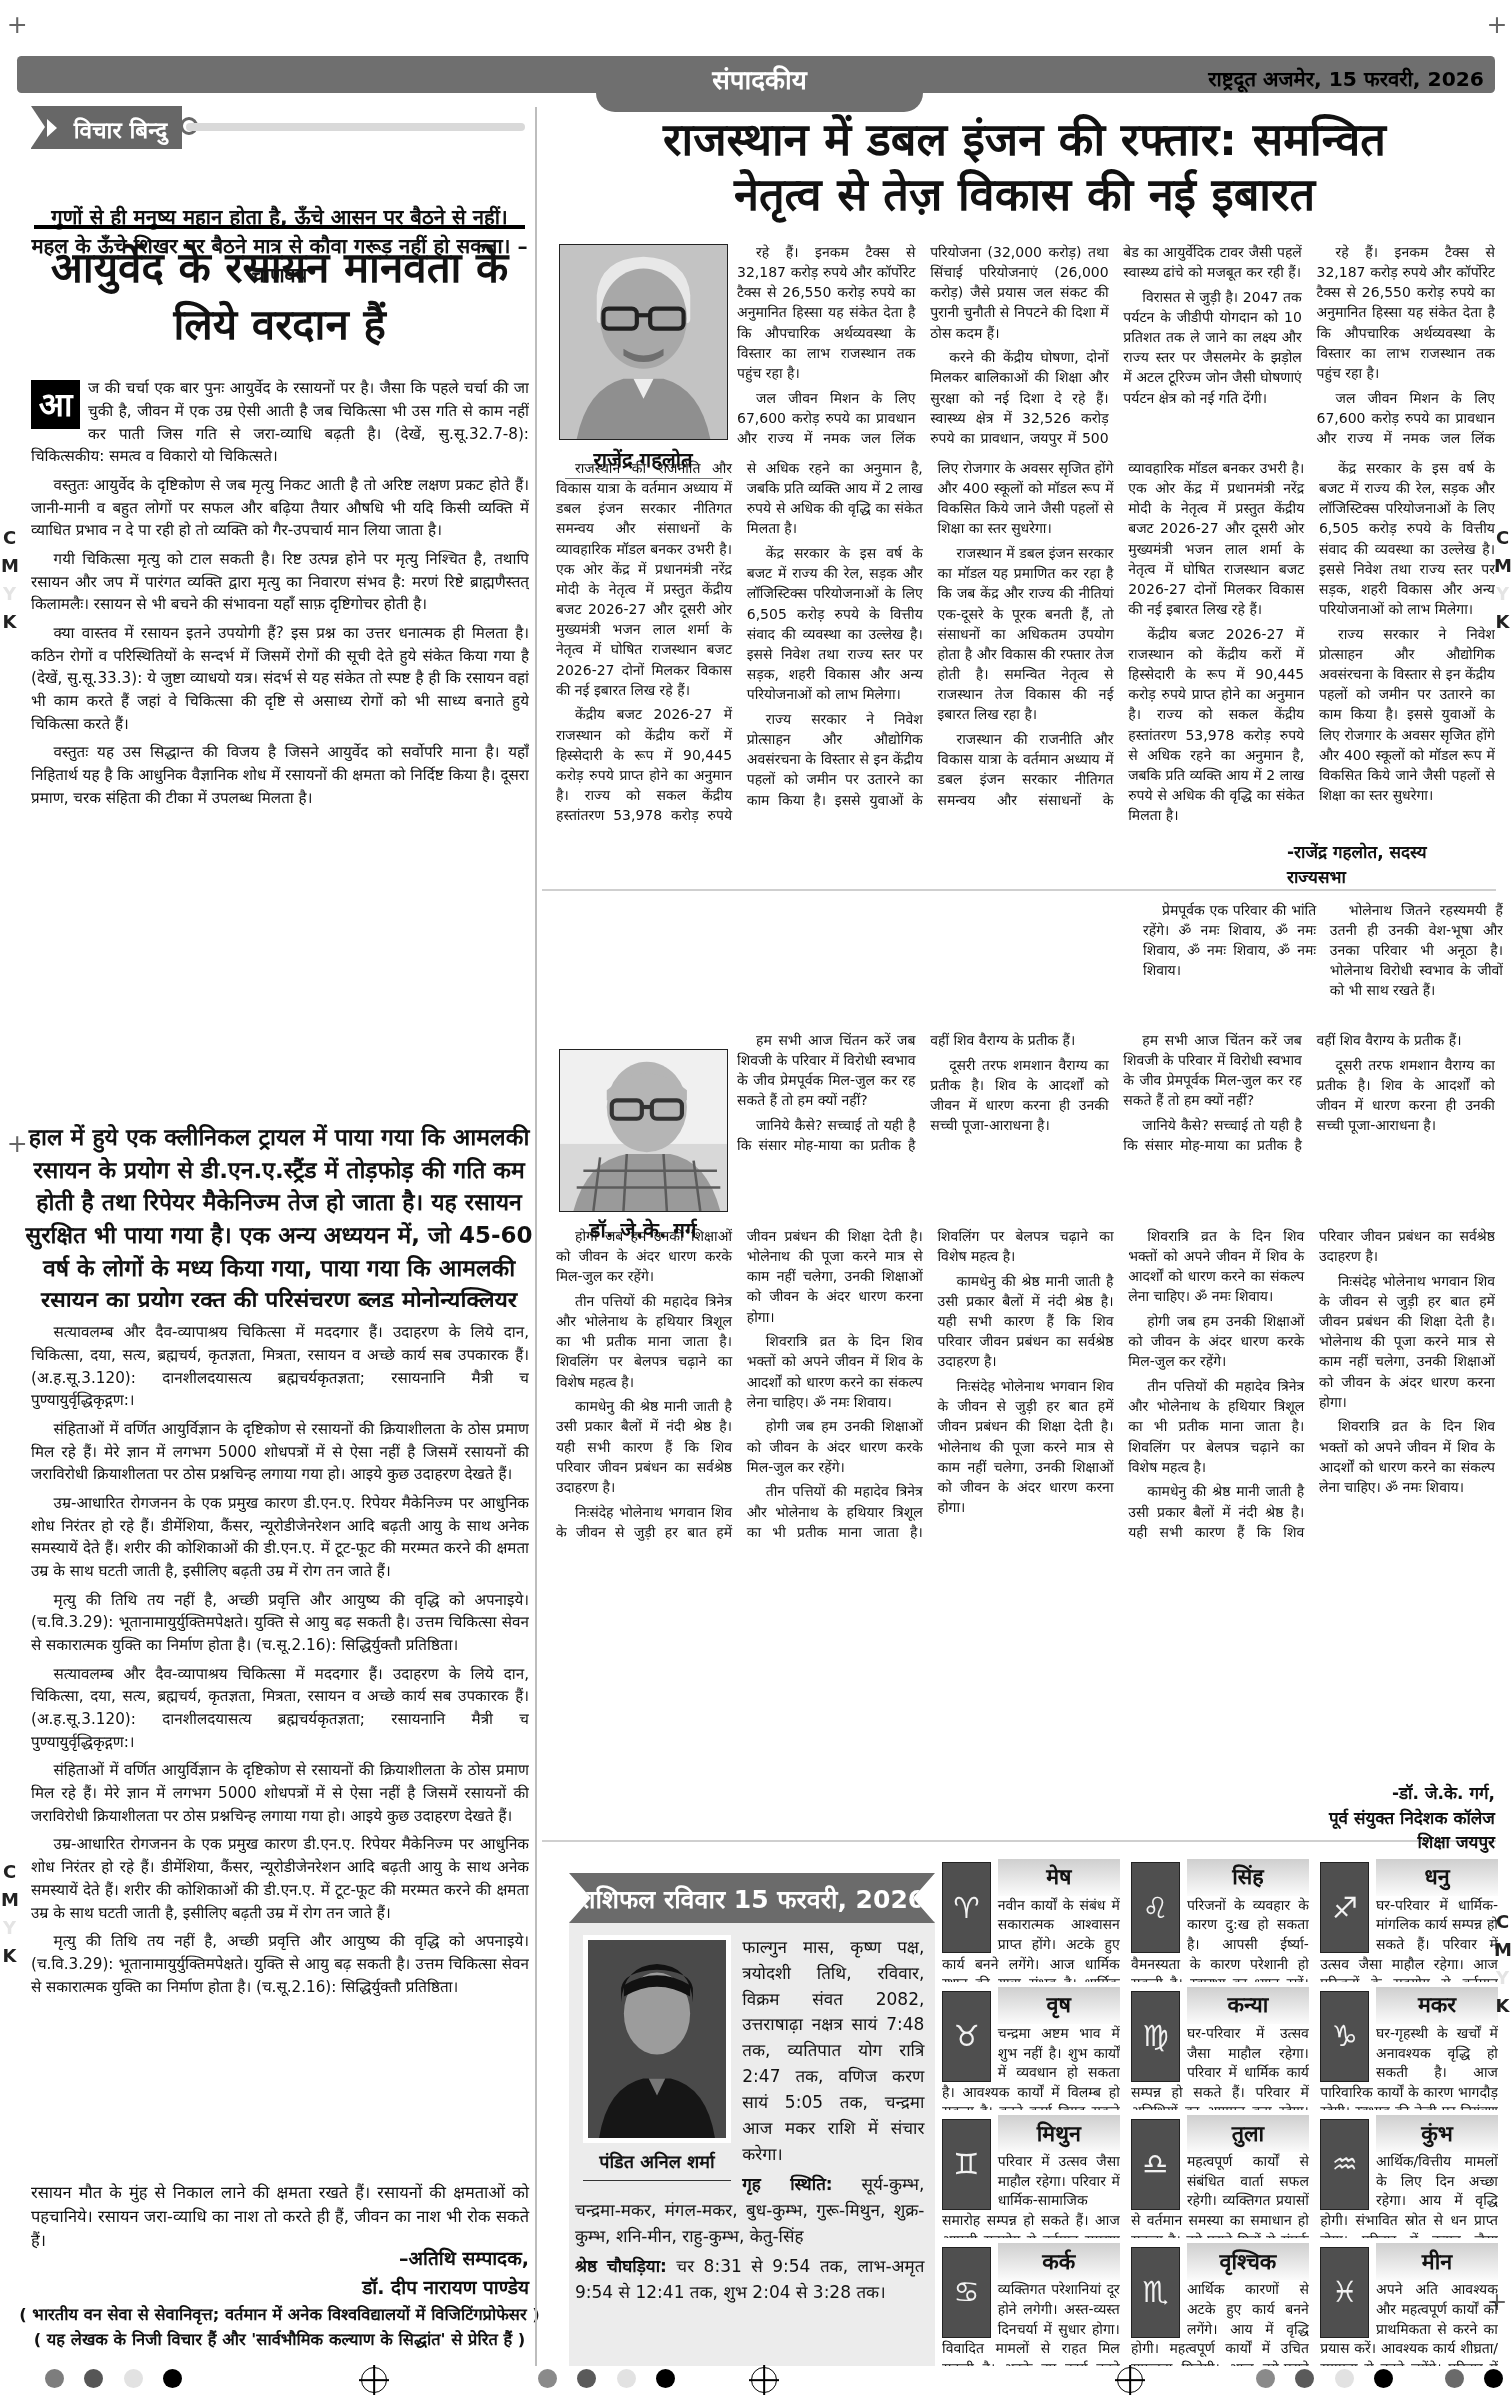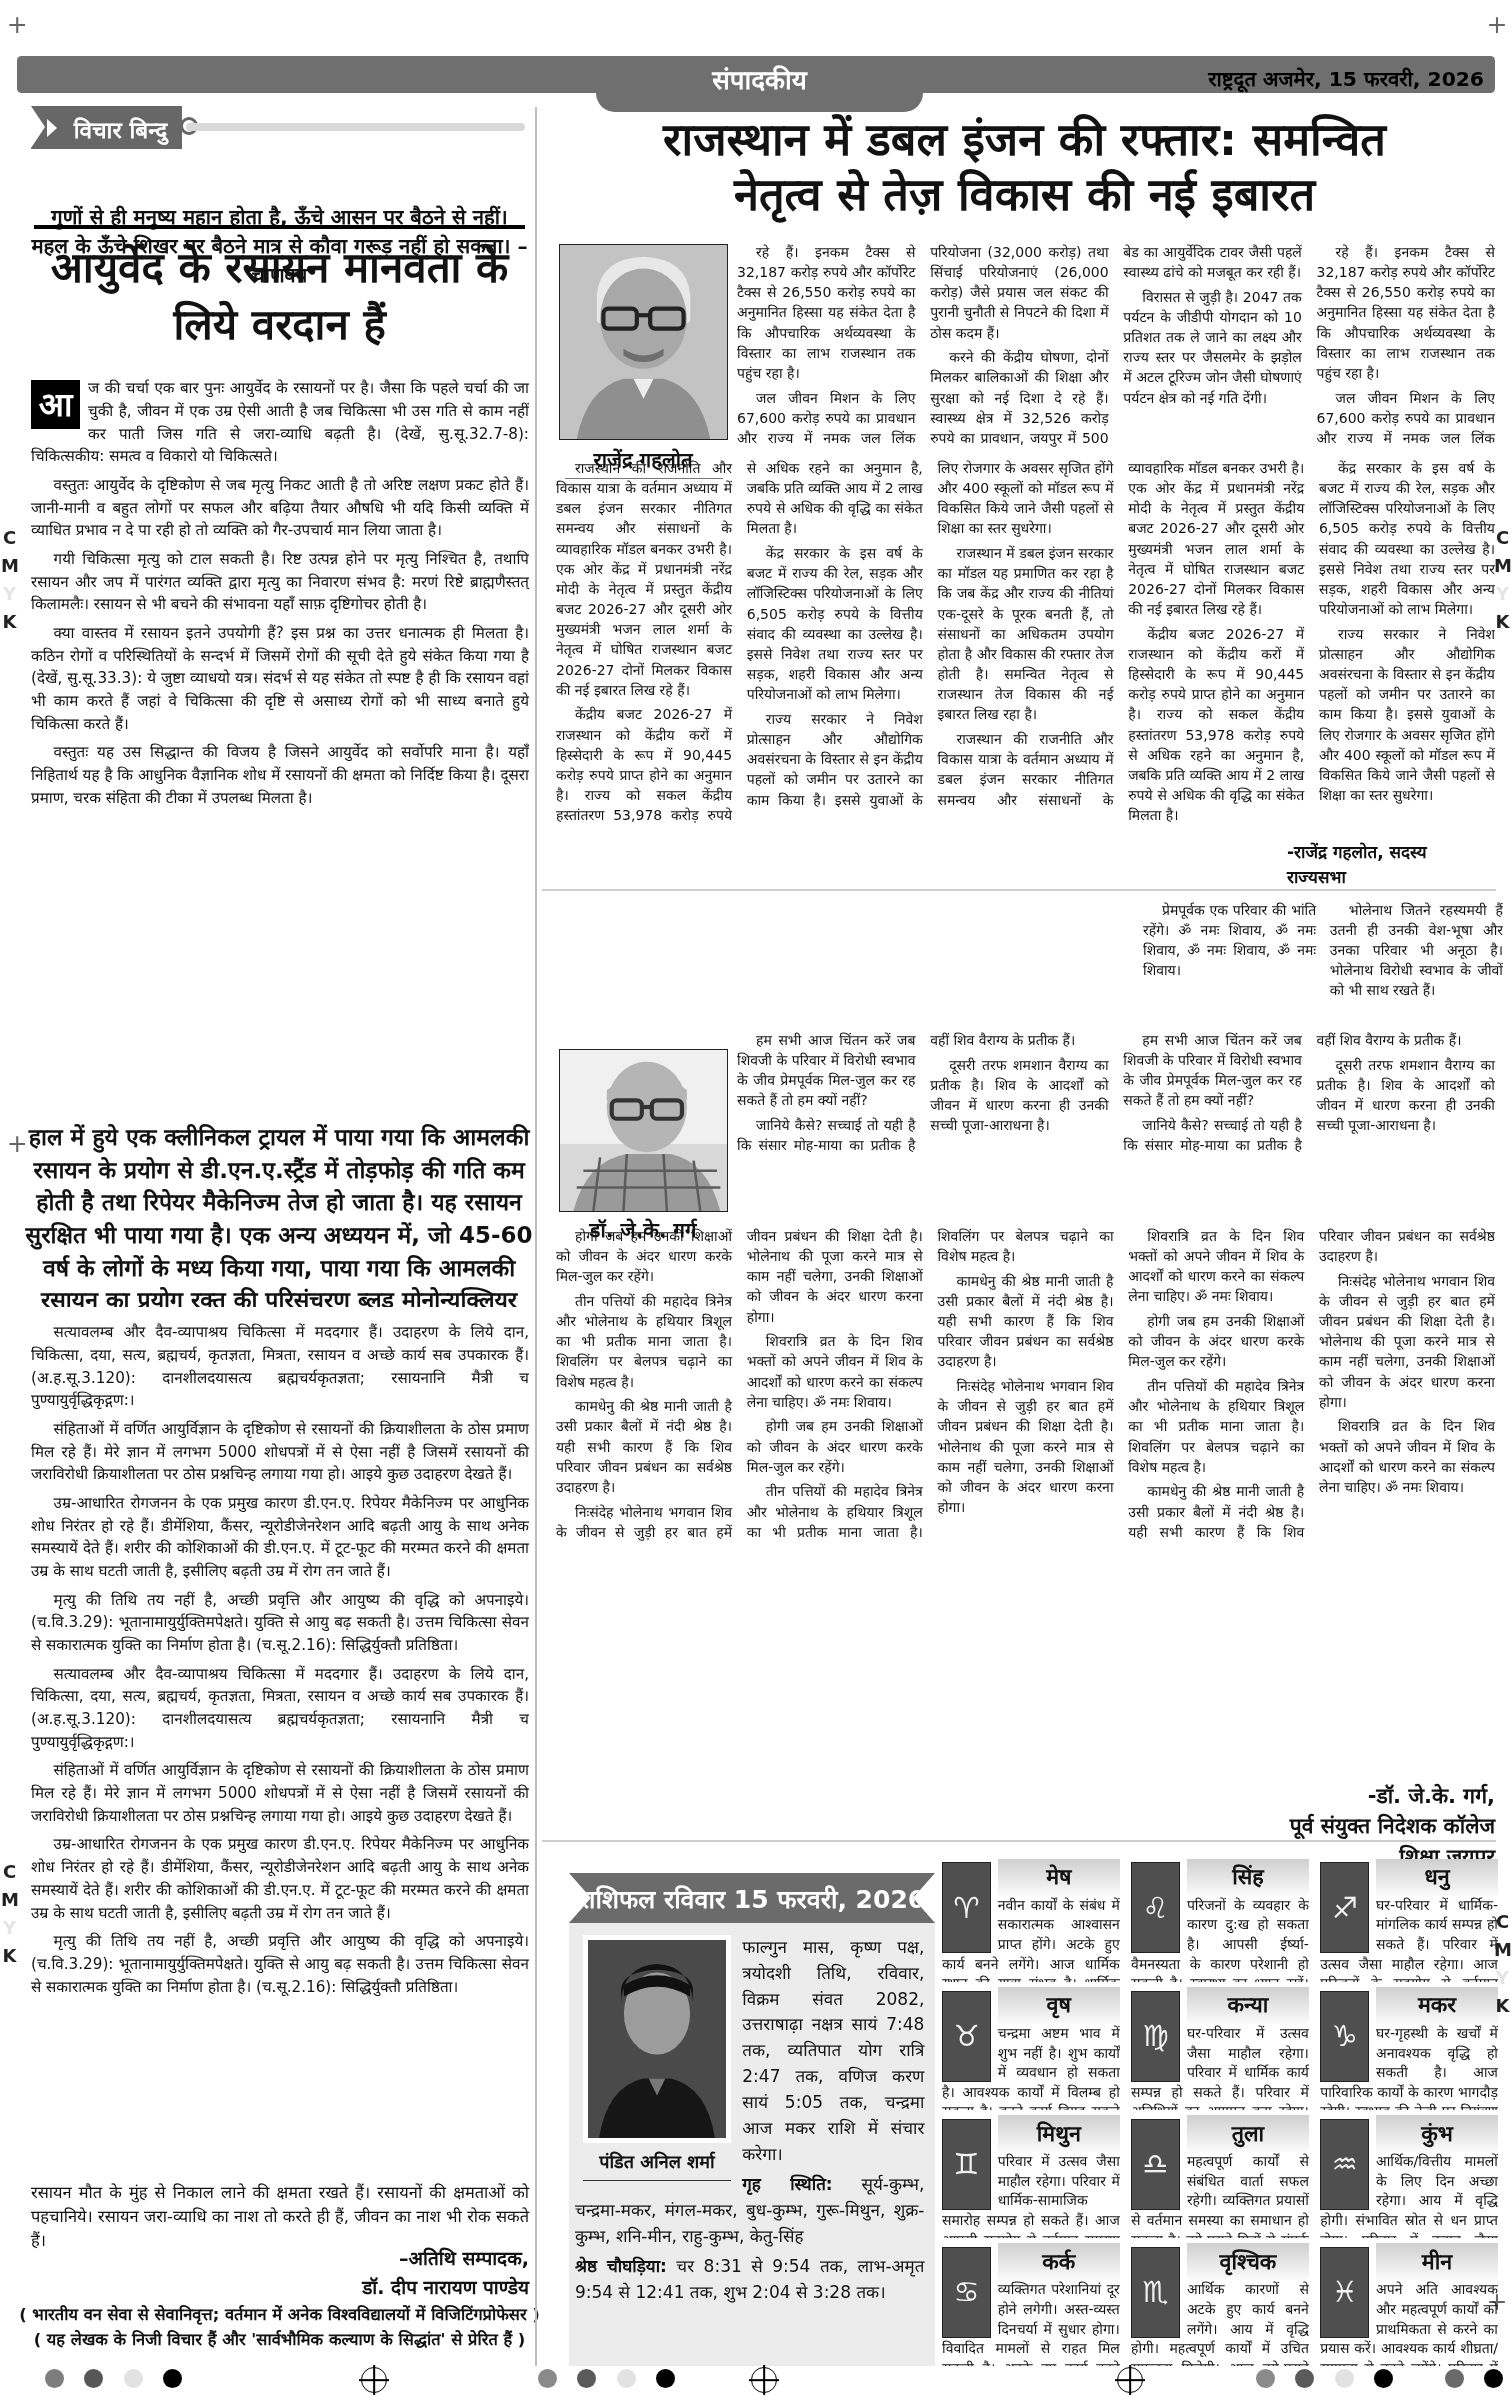--- a/index.html
+++ b/index.html
@@ -55,21 +55,21 @@
   
   .sh1{position:absolute;left:556px;top:903px;width:570px;text-align:center;font-size:37px;font-weight:bold;line-height:1.45;}
   .sintro{position:absolute;left:1135px;top:901px;width:360px;height:123px;overflow:hidden;
           column-count:2;column-gap:13.6px;font-size:14px;line-height:1.42;text-align:justify;margin-left:8px;}
   .ph-garg{left:559px;top:1049px;width:167px;height:161px;}
   .cap-garg{position:absolute;left:548px;top:1215px;width:190px;text-align:center;font-size:20.3px;font-weight:bold;}
   .sbeside{position:absolute;left:737px;top:1030px;width:758px;height:191px;overflow:hidden;
            column-count:4;column-gap:14.7px;font-size:14px;line-height:1.44;text-align:justify;}
   .sbody{position:absolute;left:556px;top:1226px;width:939px;height:599px;overflow:hidden;
          column-count:5;column-gap:14.7px;font-size:14px;line-height:1.44;text-align:justify;}
-  .ssign{position:absolute;left:1270px;top:1781px;width:225px;text-align:right;font-size:21px;font-weight:bold;line-height:1.45;}
+  .ssign{position:absolute;left:1270px;top:1781px;width:225px;text-align:right;font-size:17px;font-weight:bold;line-height:1.45;}
   
   .hpanel{position:absolute;left:569px;top:1921px;width:366px;height:445px;background:#ececec;}
   .hbanner{position:absolute;left:569px;top:1873px;width:366px;height:50px;background:#6b6b6b;
            display:flex;align-items:center;justify-content:center;color:#fff;font-size:25px;font-weight:bold;
            clip-path:polygon(0 0,100% 0,94% 50%,100% 100%,0 100%,6% 50%);}
   .hcontent{position:absolute;left:575px;top:1927px;width:355px;height:435px;overflow:hidden;
             font-size:17px;line-height:1.52;text-align:justify;font-weight:500;}
   .hphoto{float:left;width:148px;margin:8px 11.3px 2.3px 8px;}
   .hphoto .pic{width:148px;height:208px;background:#4a4a4a;border:5.6px solid #fff;box-sizing:border-box;}
   .hphoto .pic svg{display:block;width:100%;height:100%;}

